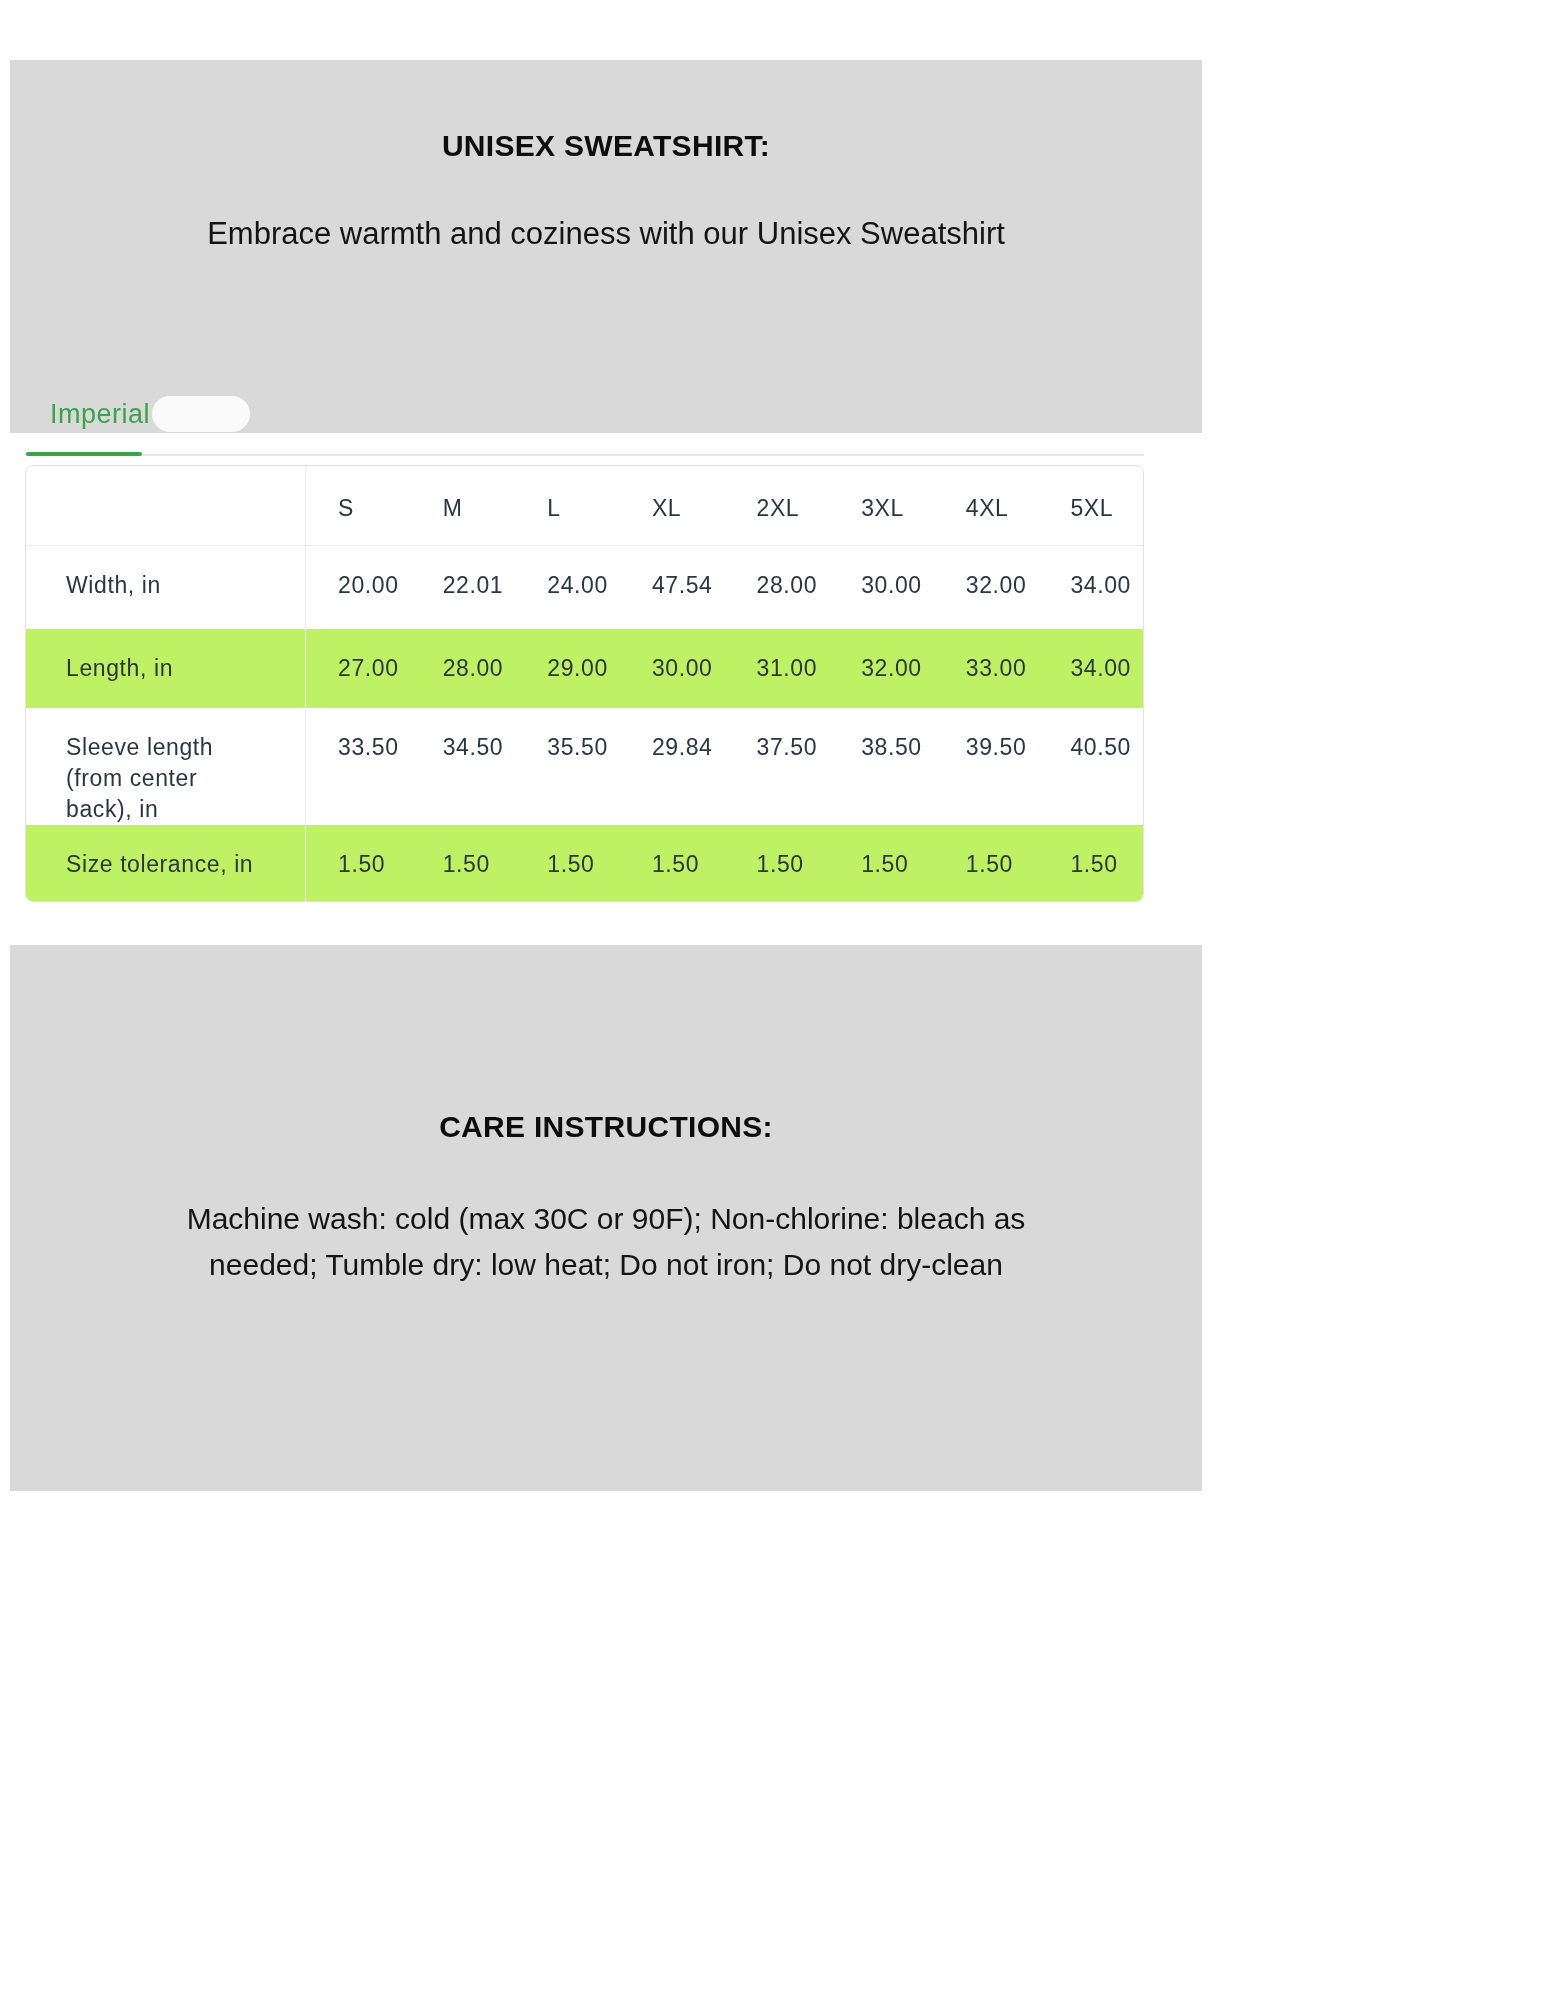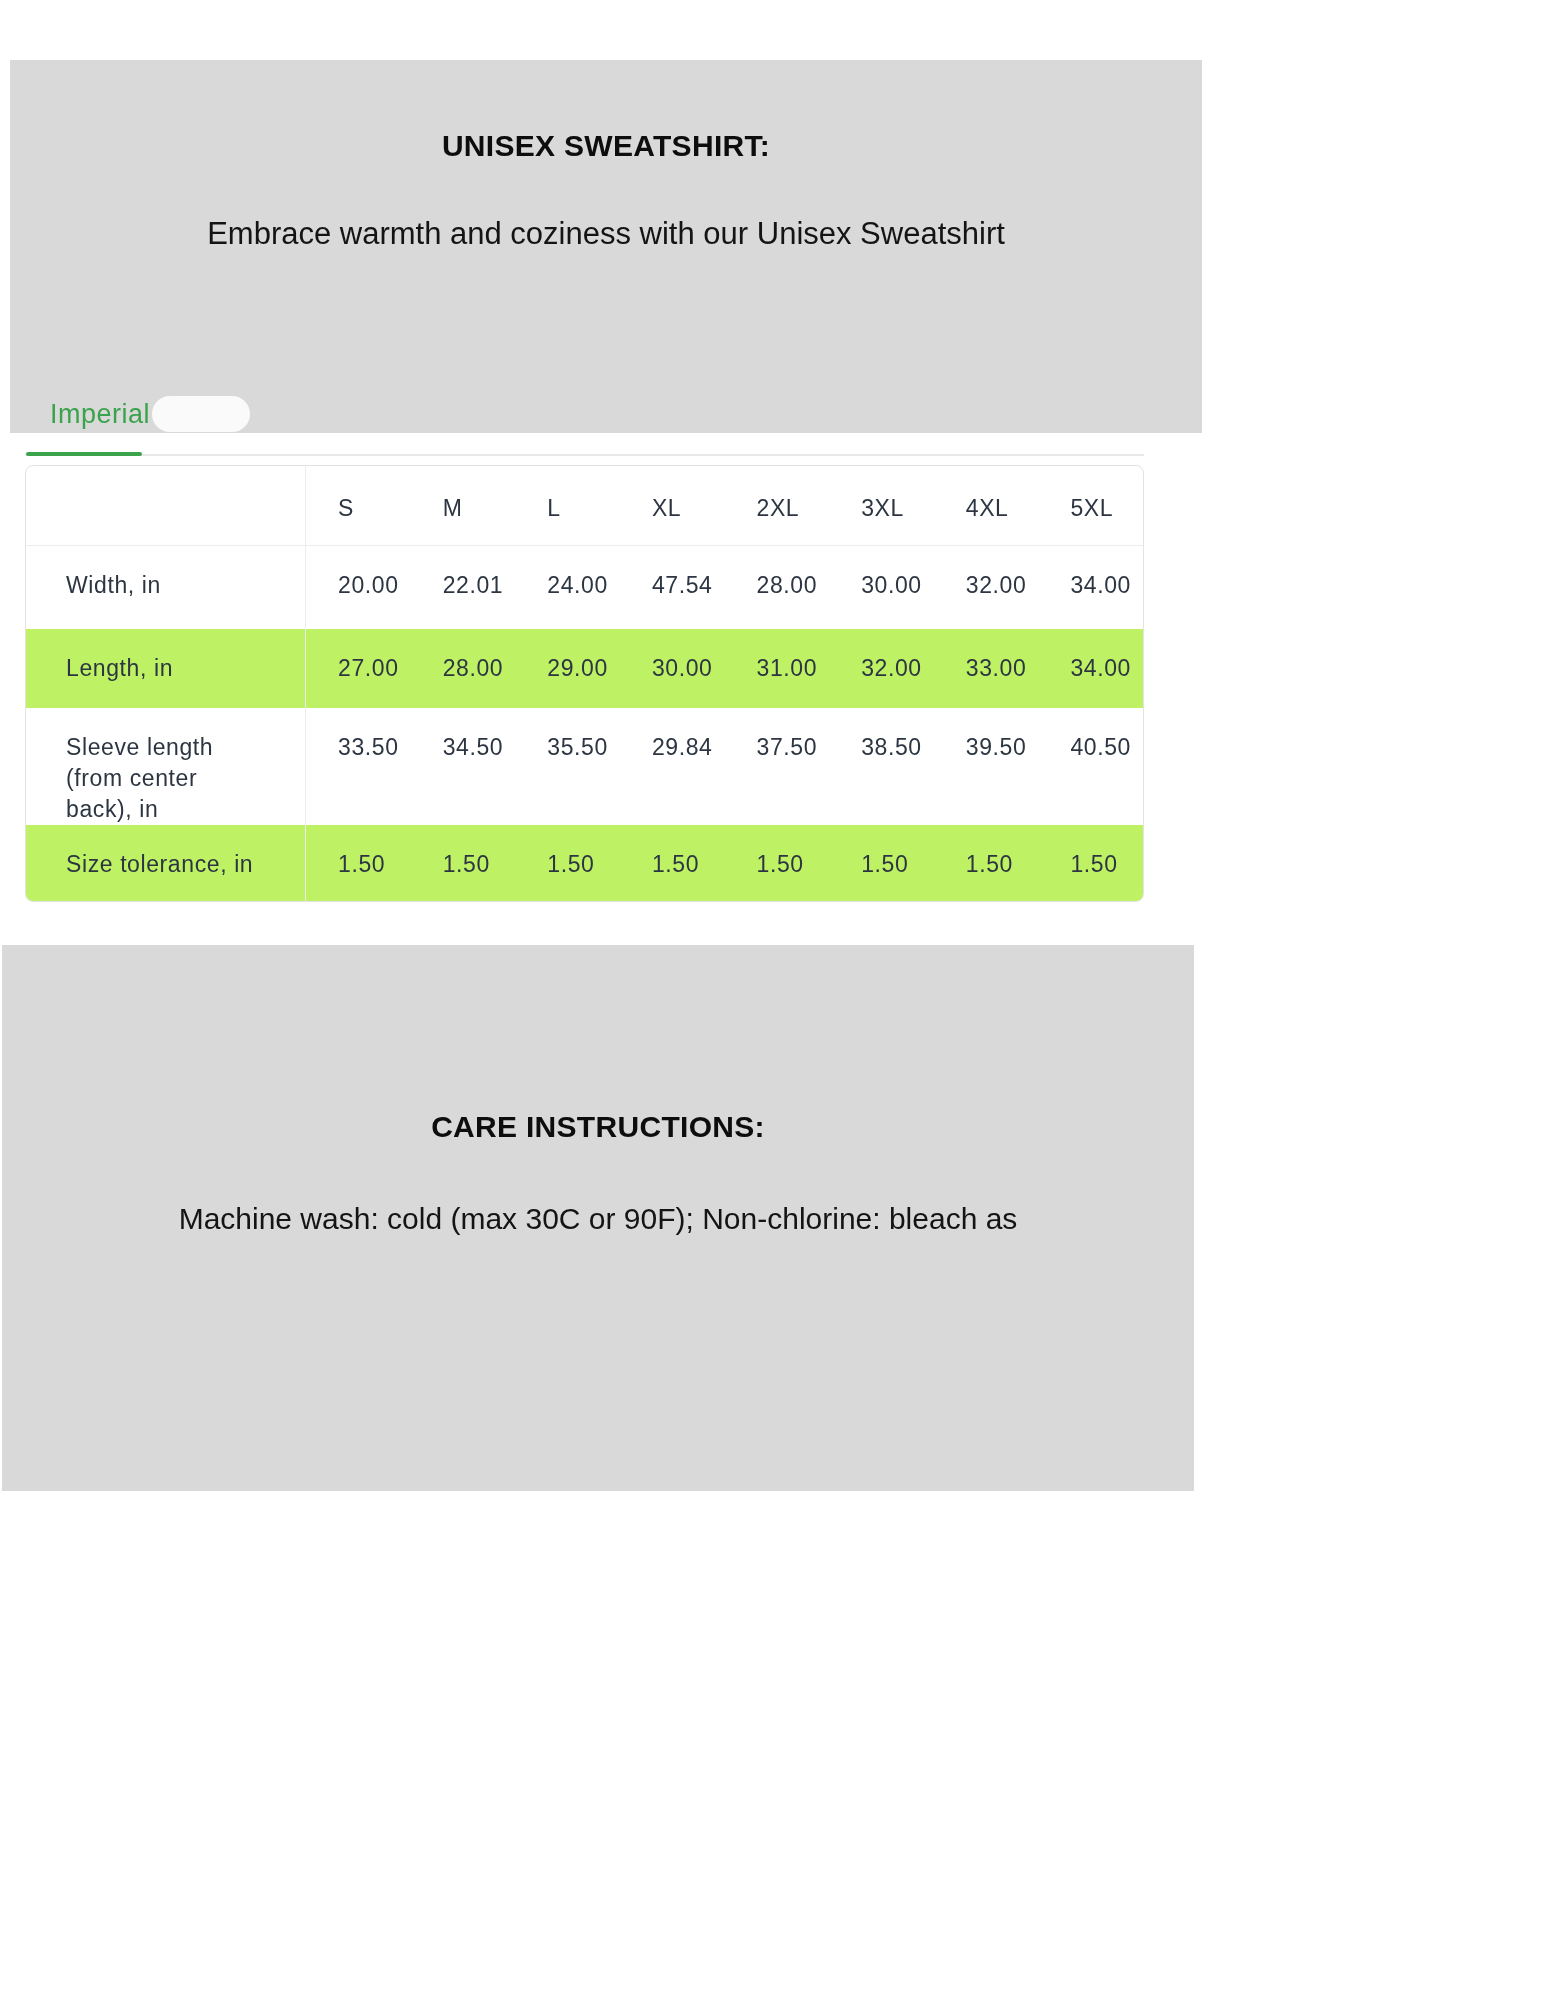--- a/index.html
+++ b/index.html
@@ -61,21 +61,21 @@
   .size-table thead th.corner { padding-left:40px; border-right:1px solid #ececec; }
   .size-table td { padding:24px 0 0 32px; }
   .size-table td.row-label { padding:24px 42px 0 40px; border-right:1px solid #ececec; }
   .size-table tbody tr.r0 td { height:83px; }
   .size-table tbody tr.r1 td { height:79px; }
   .size-table tbody tr.r2 td { height:112px; }
   .size-table tbody tr.r3 td { height:83px; }
   .size-table tbody tr.alt td { background:#bef264; }
   
   .care {
-    position:absolute; left:2px; top:945px; width:1192px; height:546px;
+    position:absolute; left:10px; top:945px; width:1192px; height:546px;
     background:#d9d9d9; text-align:center;
   }
   .care h2 {
     margin-top:163px; font-size:30px; line-height:38px; font-weight:bold;
     color:#0d0d0d; letter-spacing:0.3px;
   }
   .care .body {
     margin-top:50px; font-size:30px; line-height:46px; color:#141414;
   }
 </style>
@@ -158,16 +158,17 @@
             <td>1.50</td>
           </tr>
         </tbody>
     </table>
   </div>
 
   <section class="care">
     <h2>CARE INSTRUCTIONS:</h2>
     <div class="body">
         <div>Machine wash: cold (max 30C or 90F); Non-chlorine: bleach as</div>
+        <div>needed; Tumble dry: low heat; Do not iron; Do not dry-clean</div>
       </div>
   </section>
 
 </div>
 
 </body></html>

